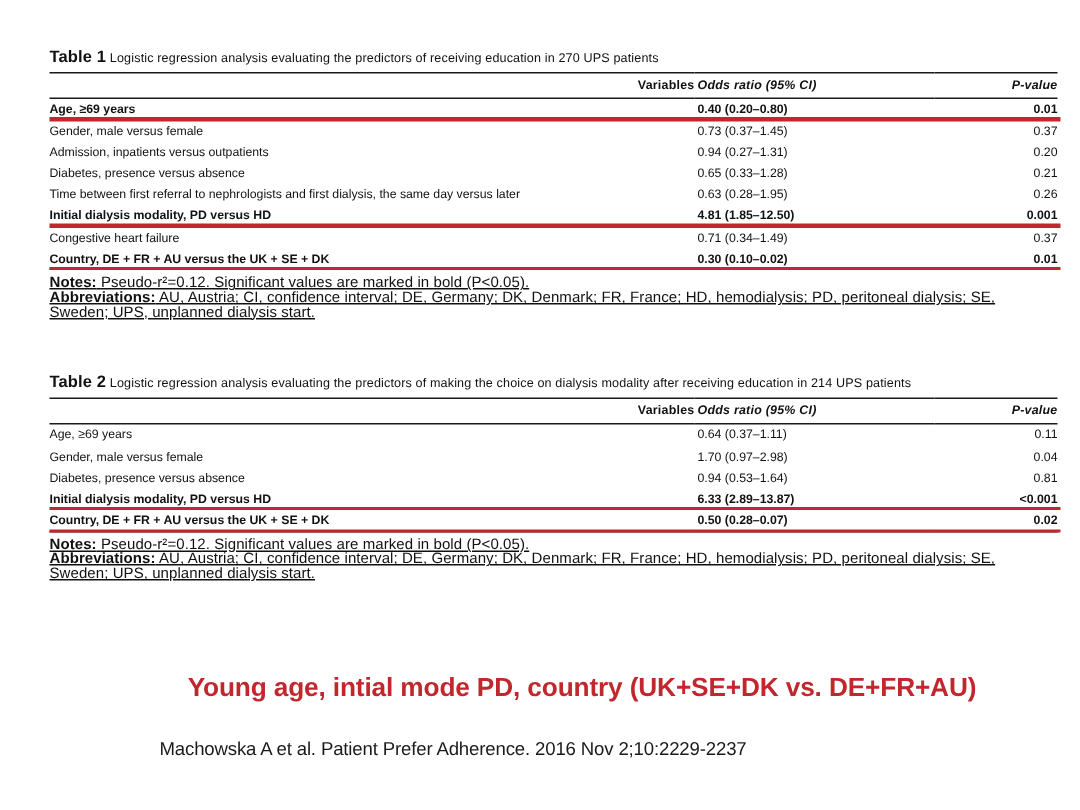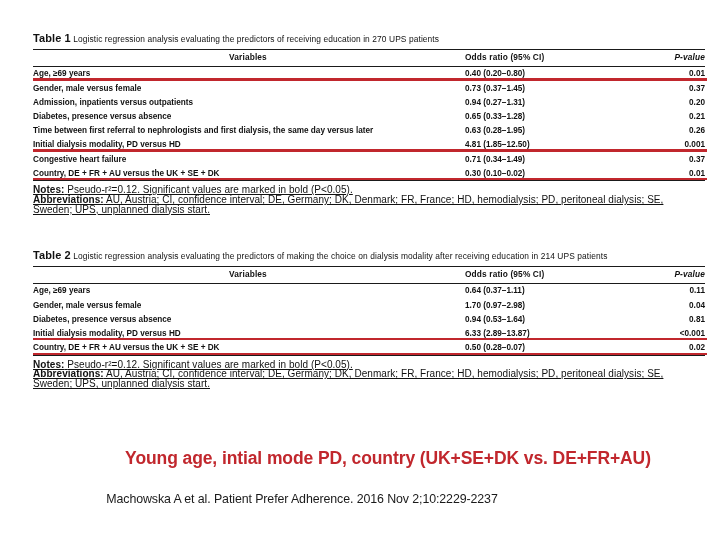--- a/index.html
+++ b/index.html
@@ -52,35 +52,34 @@
     font-size: 8.2px;
     line-height: 1.1;
   }
   table.data col.c-var   { width: 430px; }
   table.data col.c-odds  { width: 160px; }
   table.data col.c-p     { width: 82px; }
 
   table.data thead th {
     font-weight: bold;
     font-size: 8.3px;
-    text-align: center;
+    text-align: right;
     padding: 3.5px 0 3.5px 0;
     border-top: 1.1px solid #1a1a1a;
     border-bottom: 1.1px solid #1a1a1a;
     color: #111;
     letter-spacing: .15px;
   }
-  table.data thead th.th-odds { text-align: left; padding-left: 2px; }
+  table.data thead th.th-odds { text-align: left; padding-left: 2px; font-style: italic; }
   table.data thead th.th-p    { text-align: right; font-style: italic; }
 
   table.data tbody td {
     padding: 2.6px 0 2.6px 0;
     vertical-align: bottom;
     color: #111;
-    font-weight: bold;
   }
   table.data tbody td.td-odds { text-align: left; padding-left: 2px; }
   table.data tbody td.td-p    { text-align: right; }
   table.data tbody tr.bold td { font-weight: bold; }
   table.data tbody tr:last-child td { border-bottom: 1.1px solid #1a1a1a; }
 
   
   .redbar {
     position: absolute;
     left: 0px;

